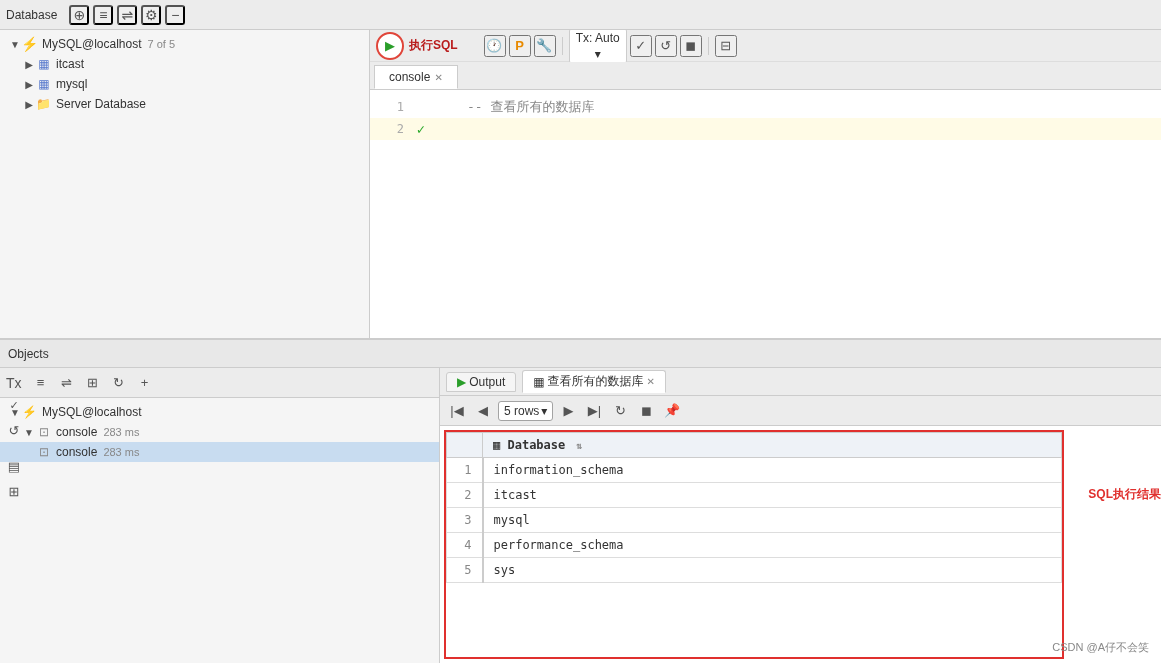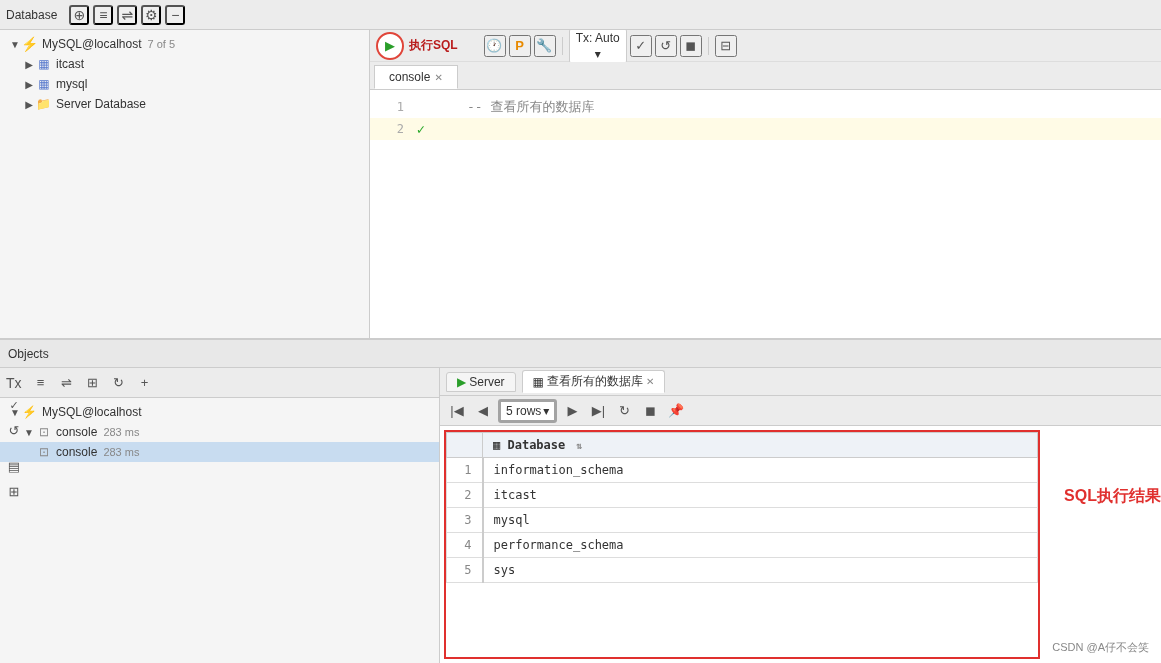--- a/index.html
+++ b/index.html
@@ -63,35 +63,35 @@
     .svc-row.selected { background: #c8dcf0; }
 
     
     .services-right { flex: 1; display: flex; flex-direction: column; background: #fff; }
     .output-tabs { height: 28px; display: flex; align-items: center; padding: 0 6px; background: #ececec; border-bottom: 1px solid #ccc; gap: 6px; }
     .output-tab { padding: 2px 10px; font-size: 12px; background: #f5f5f5; border: 1px solid #ccc; border-radius: 3px 3px 0 0; cursor: pointer; display: flex; align-items: center; gap: 3px; }
     .output-tab.active { background: #fff; border-bottom-color: #fff; }
     .tab-x { font-size: 10px; color: #888; }
 
     .output-toolbar { height: 30px; display: flex; align-items: center; padding: 0 6px; background: #ececec; border-bottom: 1px solid #ccc; gap: 4px; font-size: 12px; }
-    .rows-dropdown { display: flex; align-items: center; gap: 2px; padding: 2px 5px; border: 3px solid #a3a3a3; border-radius: 3px; background: white; font-size: 12px; cursor: pointer; text-align: center; }
+    .rows-dropdown { display: flex; align-items: center; gap: 2px; padding: 2px 5px; border: 1px solid #a3a3a3; border-radius: 3px; background: white; font-size: 12px; cursor: pointer; text-align: center; }
 
     .result-table { width: 100%; border-collapse: collapse; font-size: 12px; font-family: monospace; }
     .result-table th { background: #eef2f7; border: 1px solid #ccc; padding: 5px 10px; text-align: left; font-weight: bold; }
     .result-table td { border: 1px solid #ddd; padding: 5px 10px; background: #fff; }
     .result-table .row-num { color: #888; width: 30px; text-align: right; border-right: 2px solid #ccc; }
     .col-sort { margin-left: 4px; color: #888; font-size: 10px; }
 
     .result-container { flex: 1; overflow: auto; border: 2px solid #e0302e; margin: 4px; }
 
     
     .bottom-right-annot { position: fixed; bottom: 8px; right: 12px; color: #888; font-size: 11px; }
 
     
-    .sql-result-annot { color: #e0302e; font-size: 16px; font-weight: bold; margin-left: 10px; white-space: nowrap; }
+    .sql-result-annot { color: #e0302e; font-size: 12px; font-weight: bold; margin-left: 10px; white-space: nowrap; }
 
     .icon-btn { background: none; border: none; cursor: pointer; width: 22px; height: 22px; display: flex; align-items: center; justify-content: center; font-size: 13px; color: #555; border-radius: 2px; }
 
     
     .conn-icon { color: #e88a00; font-size: 14px; }
     .db-icon { color: #5577cc; }
 
     .inline-annot { display: inline; color: #e0302e; font-size: 13px; font-weight: bold; margin-left: 18px; font-family: 'Segoe UI', Arial, sans-serif; }
   </style>
 </head>
@@ -241,21 +241,21 @@
           <button class="icon-btn">⊞</button>
         </div>
       </div>
     </div>
 
     <div class="services-right">
 
       <div class="output-tabs">
         <div class="output-tab">
           <span style="color:#2a9e2a;">▶</span>
-          <span>Server</span>
+          <span>Output</span>
         </div>
         <div class="output-tab active">
           <span>▦</span>
           <span>查看所有的数据库</span>
           <span class="tab-x">✕</span>
         </div>
       </div>
 
       <div class="output-toolbar">
         <button class="icon-btn">|◀</button>

